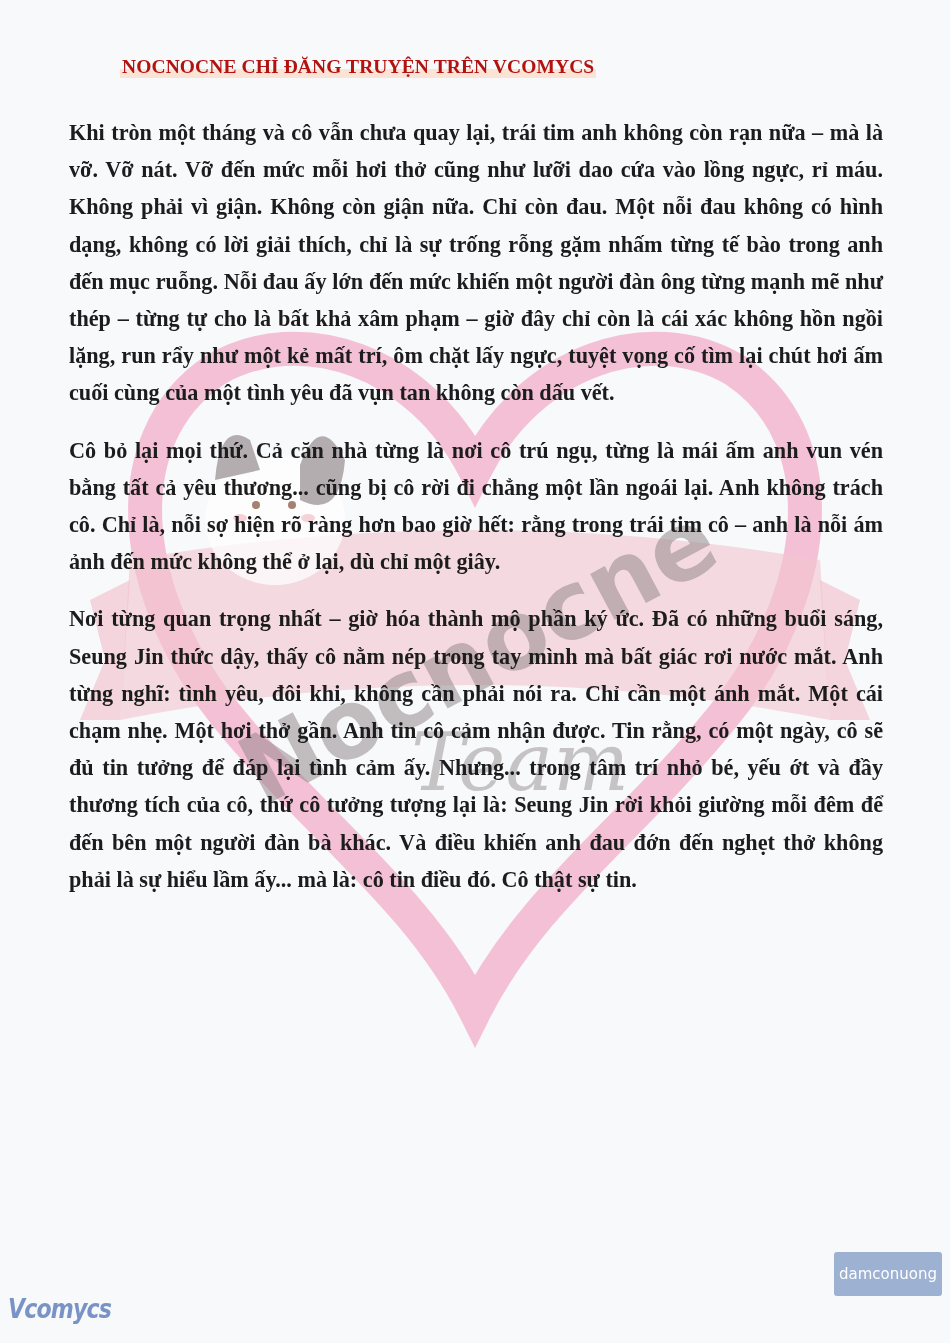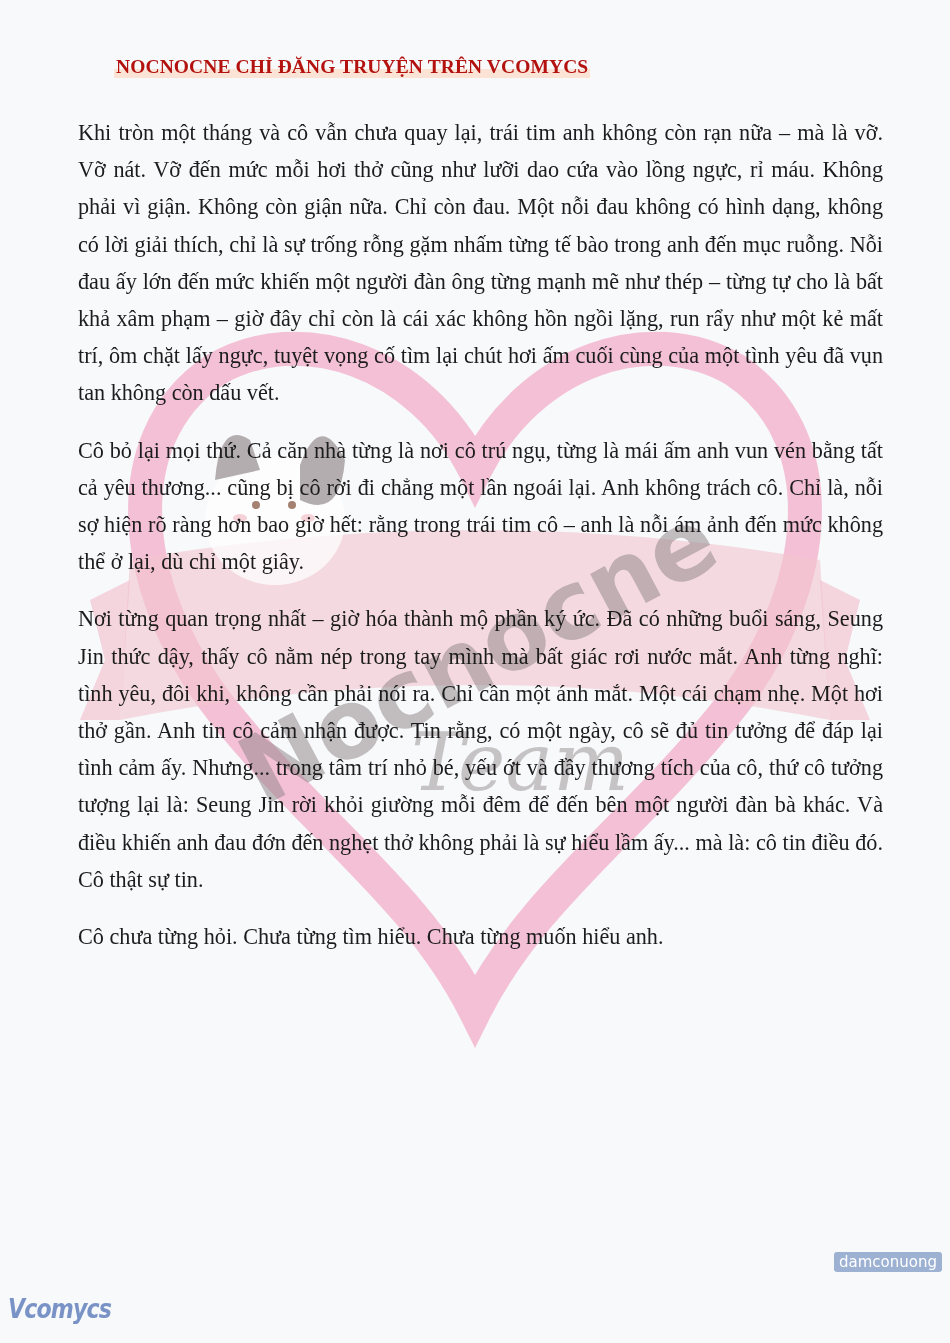--- a/index.html
+++ b/index.html
@@ -4,41 +4,41 @@
   <style>
     html, body { margin: 0; padding: 0; }
     body {
       width: 950px; height: 1343px; position: relative; overflow: hidden;
       background: #f7f9fb;
       font-family: "Liberation Serif", "DejaVu Serif", serif;
       color: #1c1c1c;
     }
     .watermark { position: absolute; left: 0; top: 0; width: 950px; height: 1343px; pointer-events: none; }
     .header {
-      position: absolute; left: 114px; top: 56px;
+      position: absolute; left: 120px; top: 56px;
       font-family: "Liberation Serif", serif; font-weight: bold;
       font-size: 19.5px; color: #b3120f;
       background: linear-gradient(to bottom, transparent 60%, #fbe3d6 60%);
       letter-spacing: 0.1px; padding: 0 2px;
     }
     .content {
       position: absolute; left: 69px; top: 114px; width: 814px;
       font-size: 22.2px; line-height: 37.2px;
     }
-    .content p { margin: 0 0 20px 9px; text-align: justify; }
+    .content p { margin: 0 0 20px 0; text-align: justify; font-weight: bold; }
     .footer-logo {
       position: absolute; left: 8px; top: 1294px;
       font-family: "DejaVu Sans", sans-serif; font-style: italic; font-weight: bold;
       font-size: 26px; color: #7a93c6; letter-spacing: -1px;
       transform: scaleX(0.85); transform-origin: left;
     }
     .footer-credit {
       position: absolute; right: 8px; top: 1252px;
       font-family: "DejaVu Sans", sans-serif; font-size: 15px; color: #ffffff;
-      background: #9db1d3; padding: 1px 5px; border-radius: 3px;
+      background: #9db1d3; padding: 13px 5px; border-radius: 3px;
     }
   </style>
 </head>
 <body>
 
 <svg class="watermark" viewBox="0 0 950 1343">
 
   <path d="M475 470 C 420 360, 300 320, 215 370 C 110 440, 130 600, 230 720 C 320 830, 420 900, 475 1010 C 530 900, 630 830, 720 720 C 820 600, 840 440, 735 370 C 650 320, 530 360, 475 470 Z" fill="none" stroke="#f3b6cf" stroke-width="34" opacity="0.85"></path>
 
   <path d="M130 560 Q 475 500 820 560 L 830 720 Q 475 650 120 720 Z" fill="#f2c4cf" opacity="0.6"></path>
@@ -57,17 +57,16 @@
   <text x="470" y="690" font-family="DejaVu Sans, sans-serif" font-size="95" font-weight="bold" fill="#8d8385" opacity="0.5" text-anchor="middle" transform="rotate(-28 470 640)">Nocnocne</text>
   <text x="520" y="790" font-family="DejaVu Serif, serif" font-style="italic" font-size="80" fill="#8d8385" opacity="0.45" text-anchor="middle">Team</text>
 </svg>
 
 <div class="header">NOCNOCNE CHỈ ĐĂNG TRUYỆN TRÊN VCOMYCS</div>
 
 <div class="content">
   <p>Khi tròn một tháng và cô vẫn chưa quay lại, trái tim anh không còn rạn nữa – mà là vỡ. Vỡ nát. Vỡ đến mức mỗi hơi thở cũng như lưỡi dao cứa vào lồng ngực, rỉ máu. Không phải vì giận. Không còn giận nữa. Chỉ còn đau. Một nỗi đau không có hình dạng, không có lời giải thích, chỉ là sự trống rỗng gặm nhấm từng tế bào trong anh đến mục ruỗng. Nỗi đau ấy lớn đến mức khiến một người đàn ông từng mạnh mẽ như thép – từng tự cho là bất khả xâm phạm – giờ đây chỉ còn là cái xác không hồn ngồi lặng, run rẩy như một kẻ mất trí, ôm chặt lấy ngực, tuyệt vọng cố tìm lại chút hơi ấm cuối cùng của một tình yêu đã vụn tan không còn dấu vết.</p>
   <p>Cô bỏ lại mọi thứ. Cả căn nhà từng là nơi cô trú ngụ, từng là mái ấm anh vun vén bằng tất cả yêu thương... cũng bị cô rời đi chẳng một lần ngoái lại. Anh không trách cô. Chỉ là, nỗi sợ hiện rõ ràng hơn bao giờ hết: rằng trong trái tim cô – anh là nỗi ám ảnh đến mức không thể ở lại, dù chỉ một giây.</p>
   <p>Nơi từng quan trọng nhất – giờ hóa thành mộ phần ký ức. Đã có những buổi sáng, Seung Jin thức dậy, thấy cô nằm nép trong tay mình mà bất giác rơi nước mắt. Anh từng nghĩ: tình yêu, đôi khi, không cần phải nói ra. Chỉ cần một ánh mắt. Một cái chạm nhẹ. Một hơi thở gần. Anh tin cô cảm nhận được. Tin rằng, có một ngày, cô sẽ đủ tin tưởng để đáp lại tình cảm ấy. Nhưng... trong tâm trí nhỏ bé, yếu ớt và đầy thương tích của cô, thứ cô tưởng tượng lại là: Seung Jin rời khỏi giường mỗi đêm để đến bên một người đàn bà khác. Và điều khiến anh đau đớn đến nghẹt thở không phải là sự hiểu lầm ấy... mà là: cô tin điều đó. Cô thật sự tin.</p>
-  <p>Cô chưa từng hỏi. Chưa từng tìm hiểu. Chưa từng muốn hiểu anh.</p>
 </div>
 
 <div class="footer-logo">Vcomycs</div>
 <div class="footer-credit">damconuong</div>
 
 </body></html>

